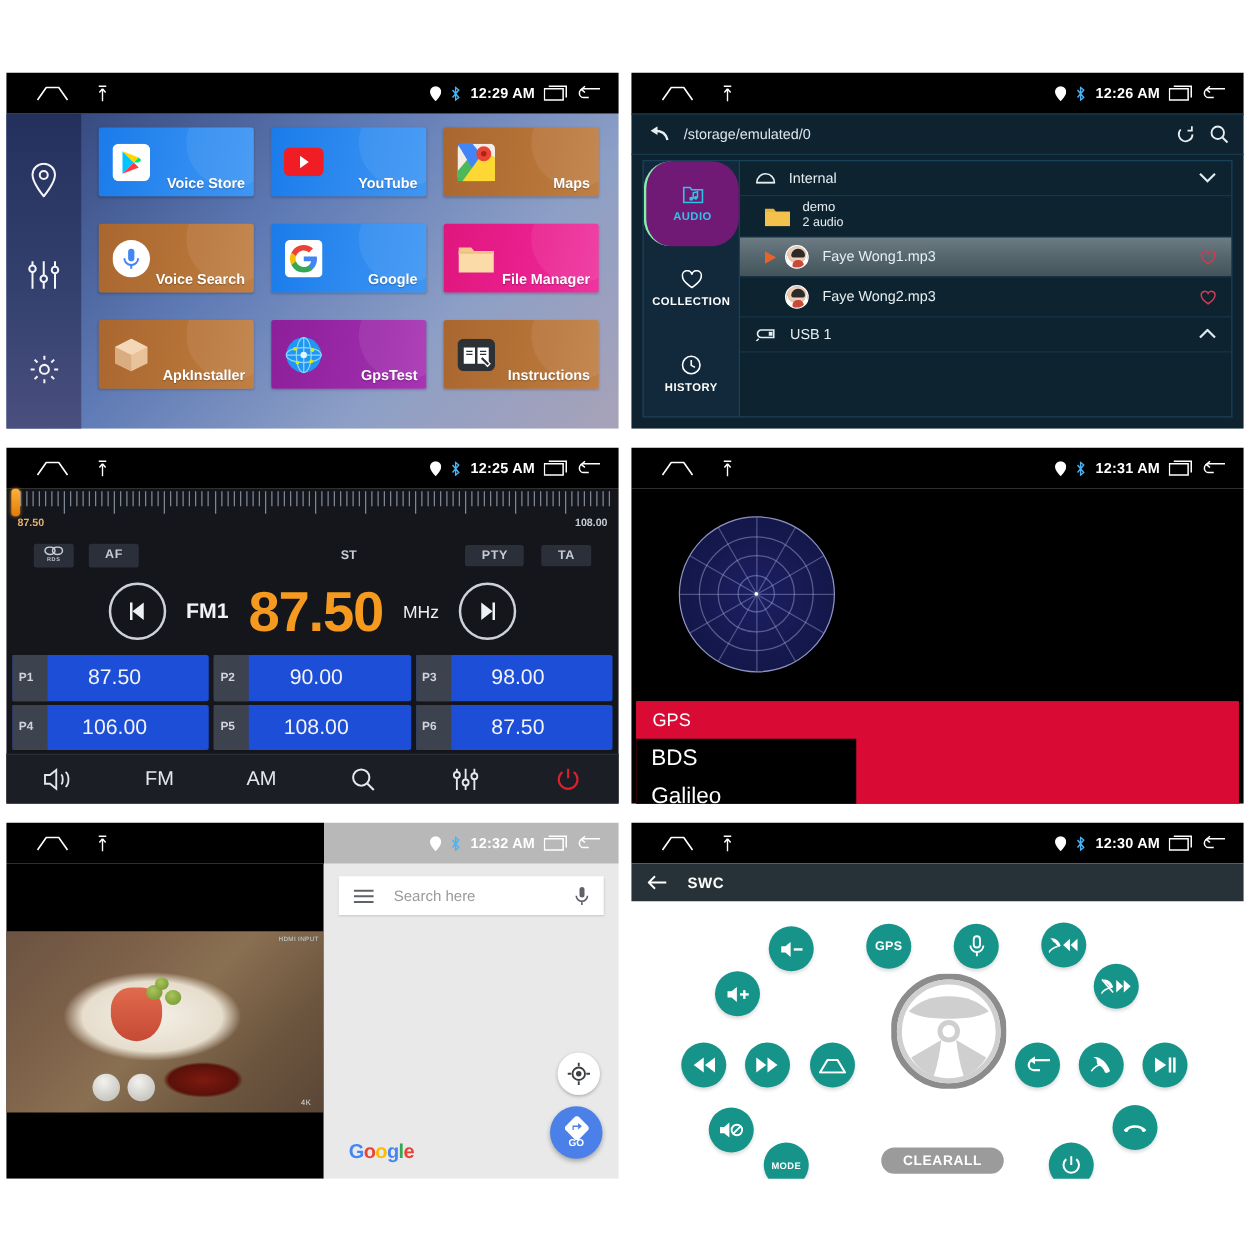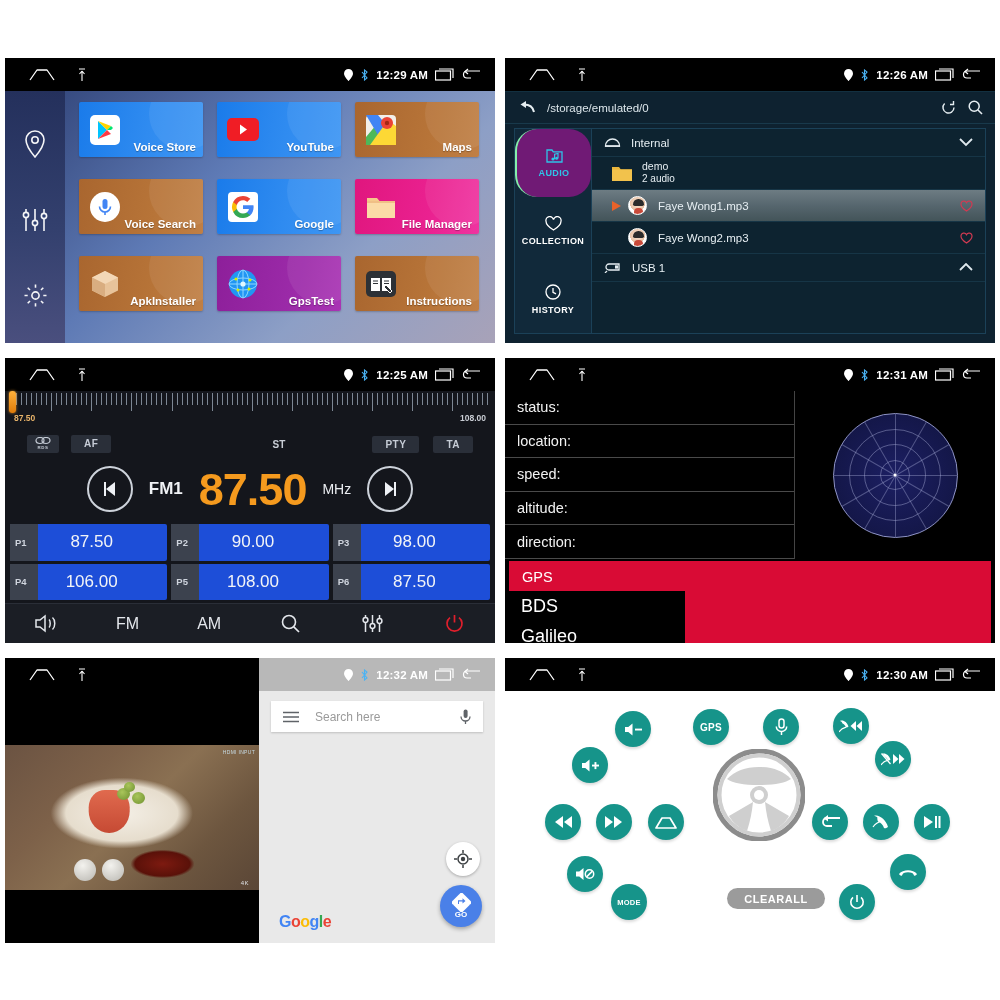--- a/index.html
+++ b/index.html
@@ -251,21 +251,21 @@
              gap: 16px; padding-left: 13px; color: #fff; }
   .swc-title { font-size: 12px; font-weight: bold; letter-spacing: .4px; }
   .swc-canvas { position: relative; height: 222px; }
   .sbtn { position: absolute; border-radius: 50%; background: #16948a;
           display: flex; align-items: center; justify-content: center;
           color: #fff; box-shadow: 0 2px 3px rgba(0,0,0,.15); }
   .sbtn.s36 { width: 36px; height: 36px; }
   .sbtn-text { font-size: 10px; font-weight: bold; letter-spacing: .3px; }
   .sbtn-text.small { font-size: 7.5px; }
   .wheel { position: absolute; left: 208px; top: 58px; width: 92px; height: 92px; }
-  .clearall { position: absolute; left: 222px; top: 197px; width: 98px; height: 21px;
+  .clearall { position: absolute; left: 200px; top: 197px; width: 98px; height: 21px;
               background: #9b9b9b; border-radius: 11px; display: flex;
               align-items: center; justify-content: center; color: #fff;
               font-size: 11px; font-weight: bold; letter-spacing: .5px; }
 </style>
 </head>
 <body>
 
 <div class="grid">
 
   <div class="panel" id="p-home">
@@ -909,27 +909,20 @@
           <svg width="20" height="13" viewBox="0 0 20 13">
               <path d="M19 3H6a3.5 3.5 0 000 7h4" fill="none" stroke="#fff" stroke-width="1.2"></path>
               <path d="M7 1L4 3.5 7 6" fill="none" stroke="#fff" stroke-width="1.2"></path>
             </svg>
         </span>
       </span>
     </div>
 
     <div class="gps-body">
       <div class="gps-top">
-        <div class="gps-fields">
-          <div class="gps-field">status:</div>
-          <div class="gps-field">location:</div>
-          <div class="gps-field">speed:</div>
-          <div class="gps-field">altitude:</div>
-          <div class="gps-field">direction:</div>
-        </div>
         <div class="gps-radar">
           <div class="radar-c">
             <div class="ring" style="left:12.5%;top:12.5%;width:75%;height:75%"></div>
             <div class="ring" style="left:25%;top:25%;width:50%;height:50%"></div>
             <div class="ring" style="left:37.5%;top:37.5%;width:25%;height:25%"></div>
             <div class="spoke" style="transform:rotate(0deg)"></div>
             <div class="spoke" style="transform:rotate(30deg)"></div>
             <div class="spoke" style="transform:rotate(60deg)"></div>
             <div class="spoke" style="transform:rotate(90deg)"></div>
             <div class="spoke" style="transform:rotate(120deg)"></div>
@@ -1083,20 +1076,29 @@
         <span class="ico">
           <svg width="20" height="13" viewBox="0 0 20 13">
               <path d="M19 3H6a3.5 3.5 0 000 7h4" fill="none" stroke="#fff" stroke-width="1.2"></path>
               <path d="M7 1L4 3.5 7 6" fill="none" stroke="#fff" stroke-width="1.2"></path>
             </svg>
         </span>
       </span>
     </div>
 
     <div class="swc-body">
+      <div class="swc-bar">
+        <span class="ico">
+          <svg width="16" height="12" viewBox="0 0 16 12">
+              <path d="M15 6H2" stroke="#fff" stroke-width="1.5"></path>
+              <path d="M6 1L1 6l5 5" fill="none" stroke="#fff" stroke-width="1.5"></path>
+            </svg>
+        </span>
+        <span class="swc-title">SWC</span>
+      </div>
 
       <div class="swc-canvas">
         <div class="wheel">
           <svg width="92" height="92" viewBox="0 0 92 92">
             <circle cx="46" cy="46" r="44" fill="none" stroke="#8c8c8c" stroke-width="5"></circle>
             <circle cx="46" cy="46" r="39.5" fill="none" stroke="#cfcfcf" stroke-width="4"></circle>
             <circle cx="46" cy="46" r="9" fill="#cfcfcf"></circle>
             <circle cx="46" cy="46" r="5" fill="#fff"></circle>
             <path d="M14 30c8-8 18-12 32-12s24 4 32 12c-6 4-16 6-32 6s-26-2-32-6z" fill="#cfcfcf"></path>
             <path d="M40 53l-24 14c4 7 10 12 18 15 3-9 5-19 6-29z" fill="#cfcfcf"></path>

